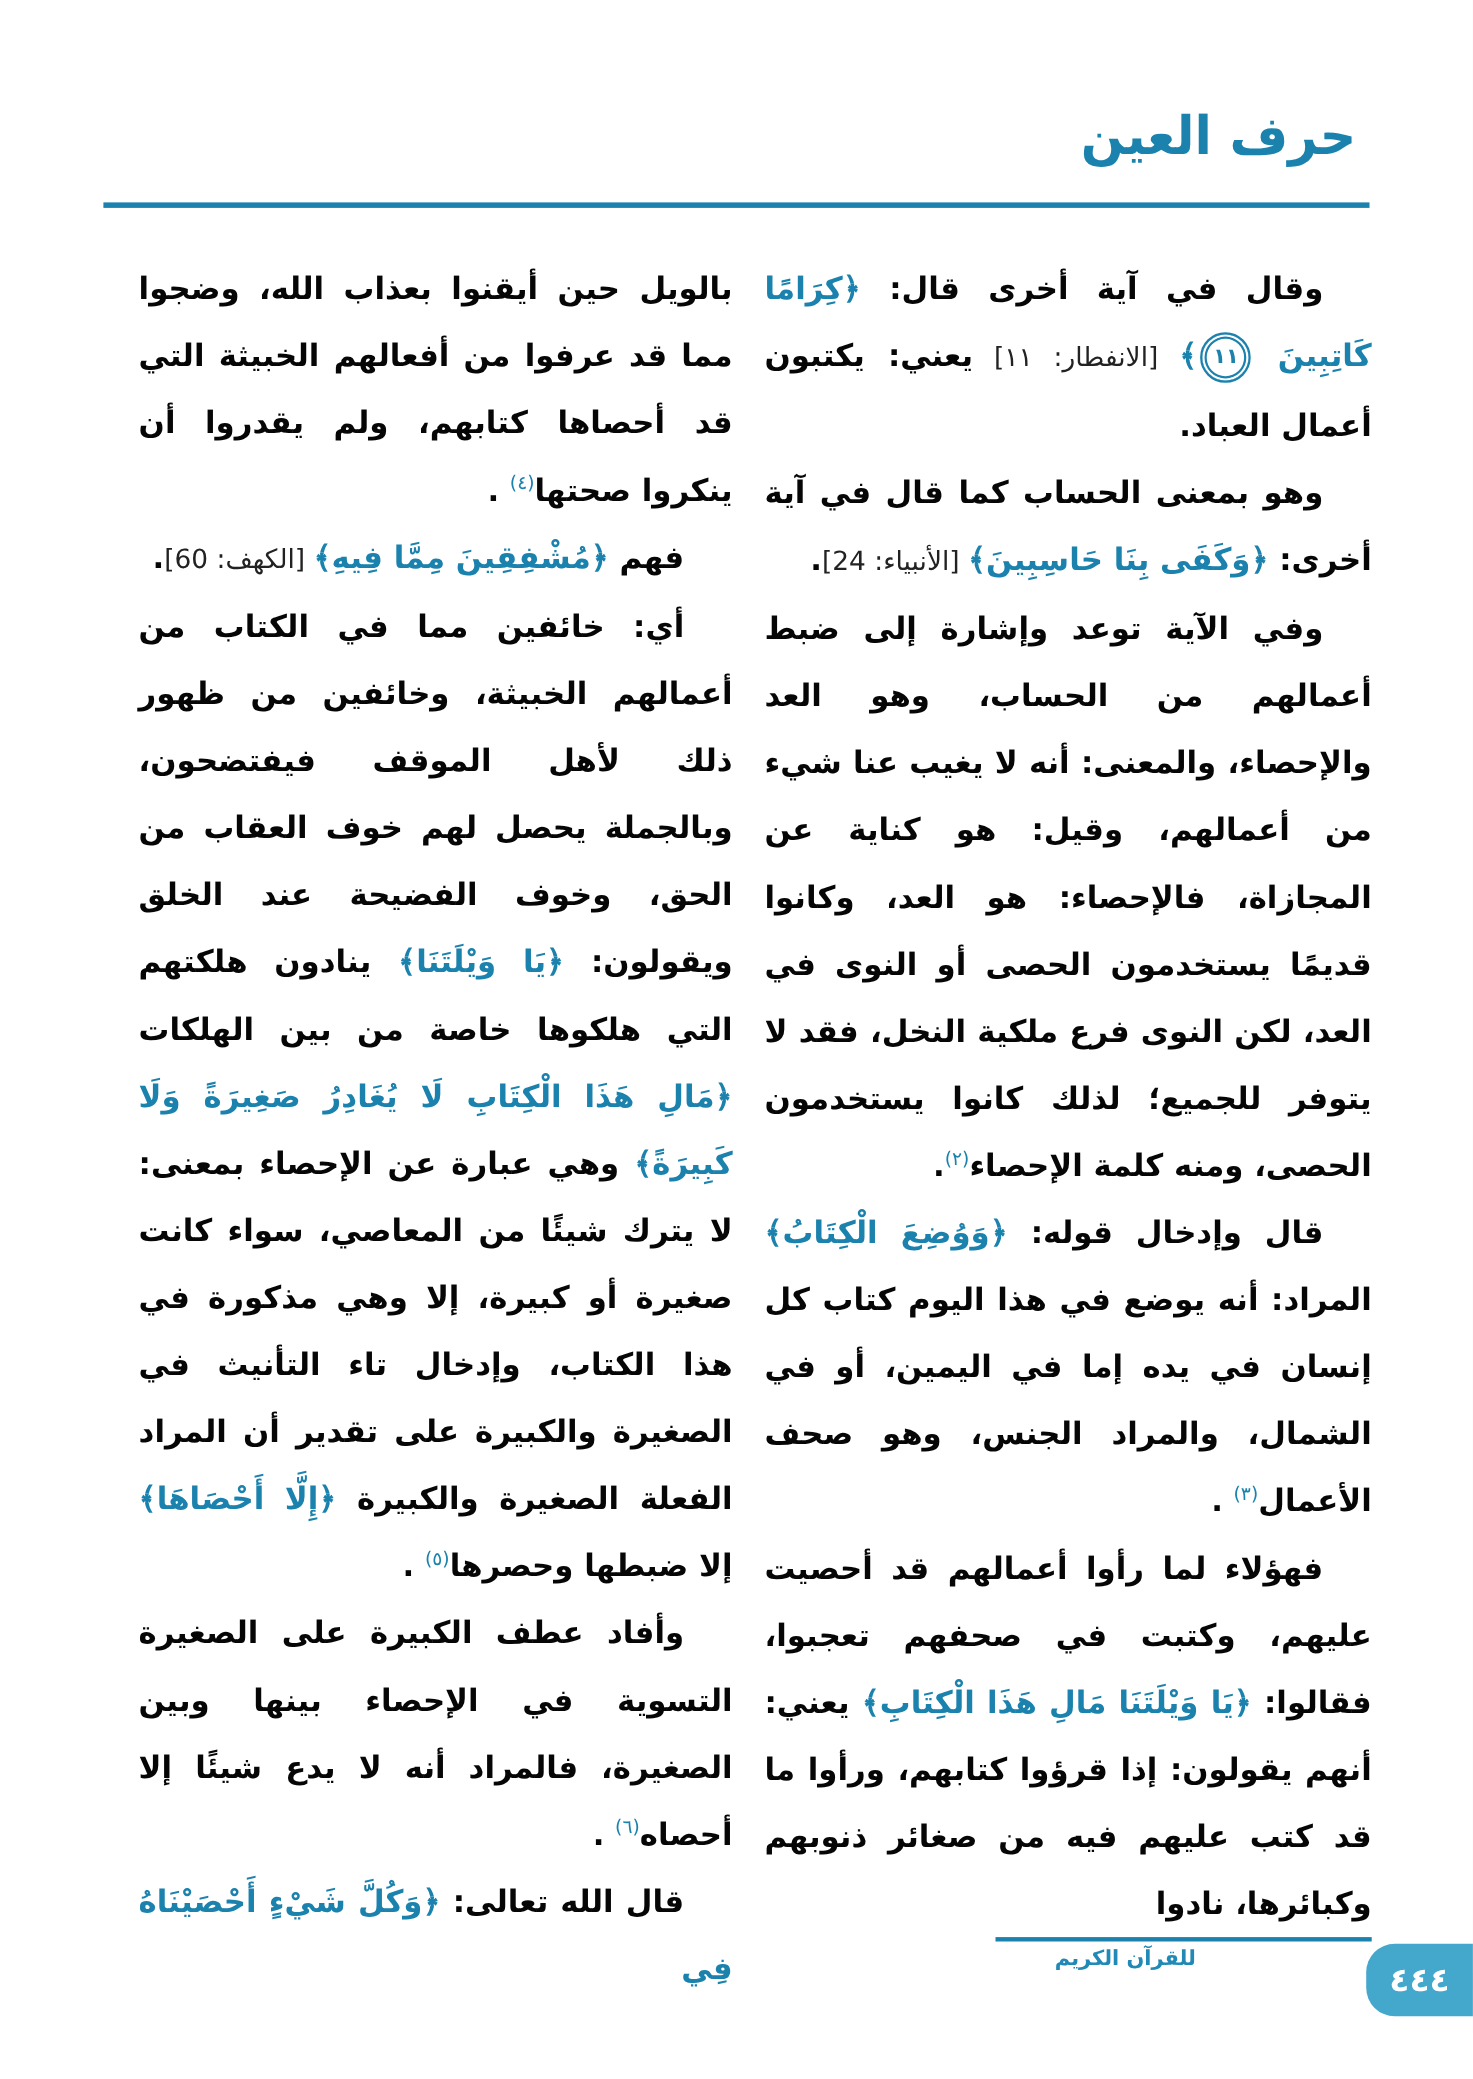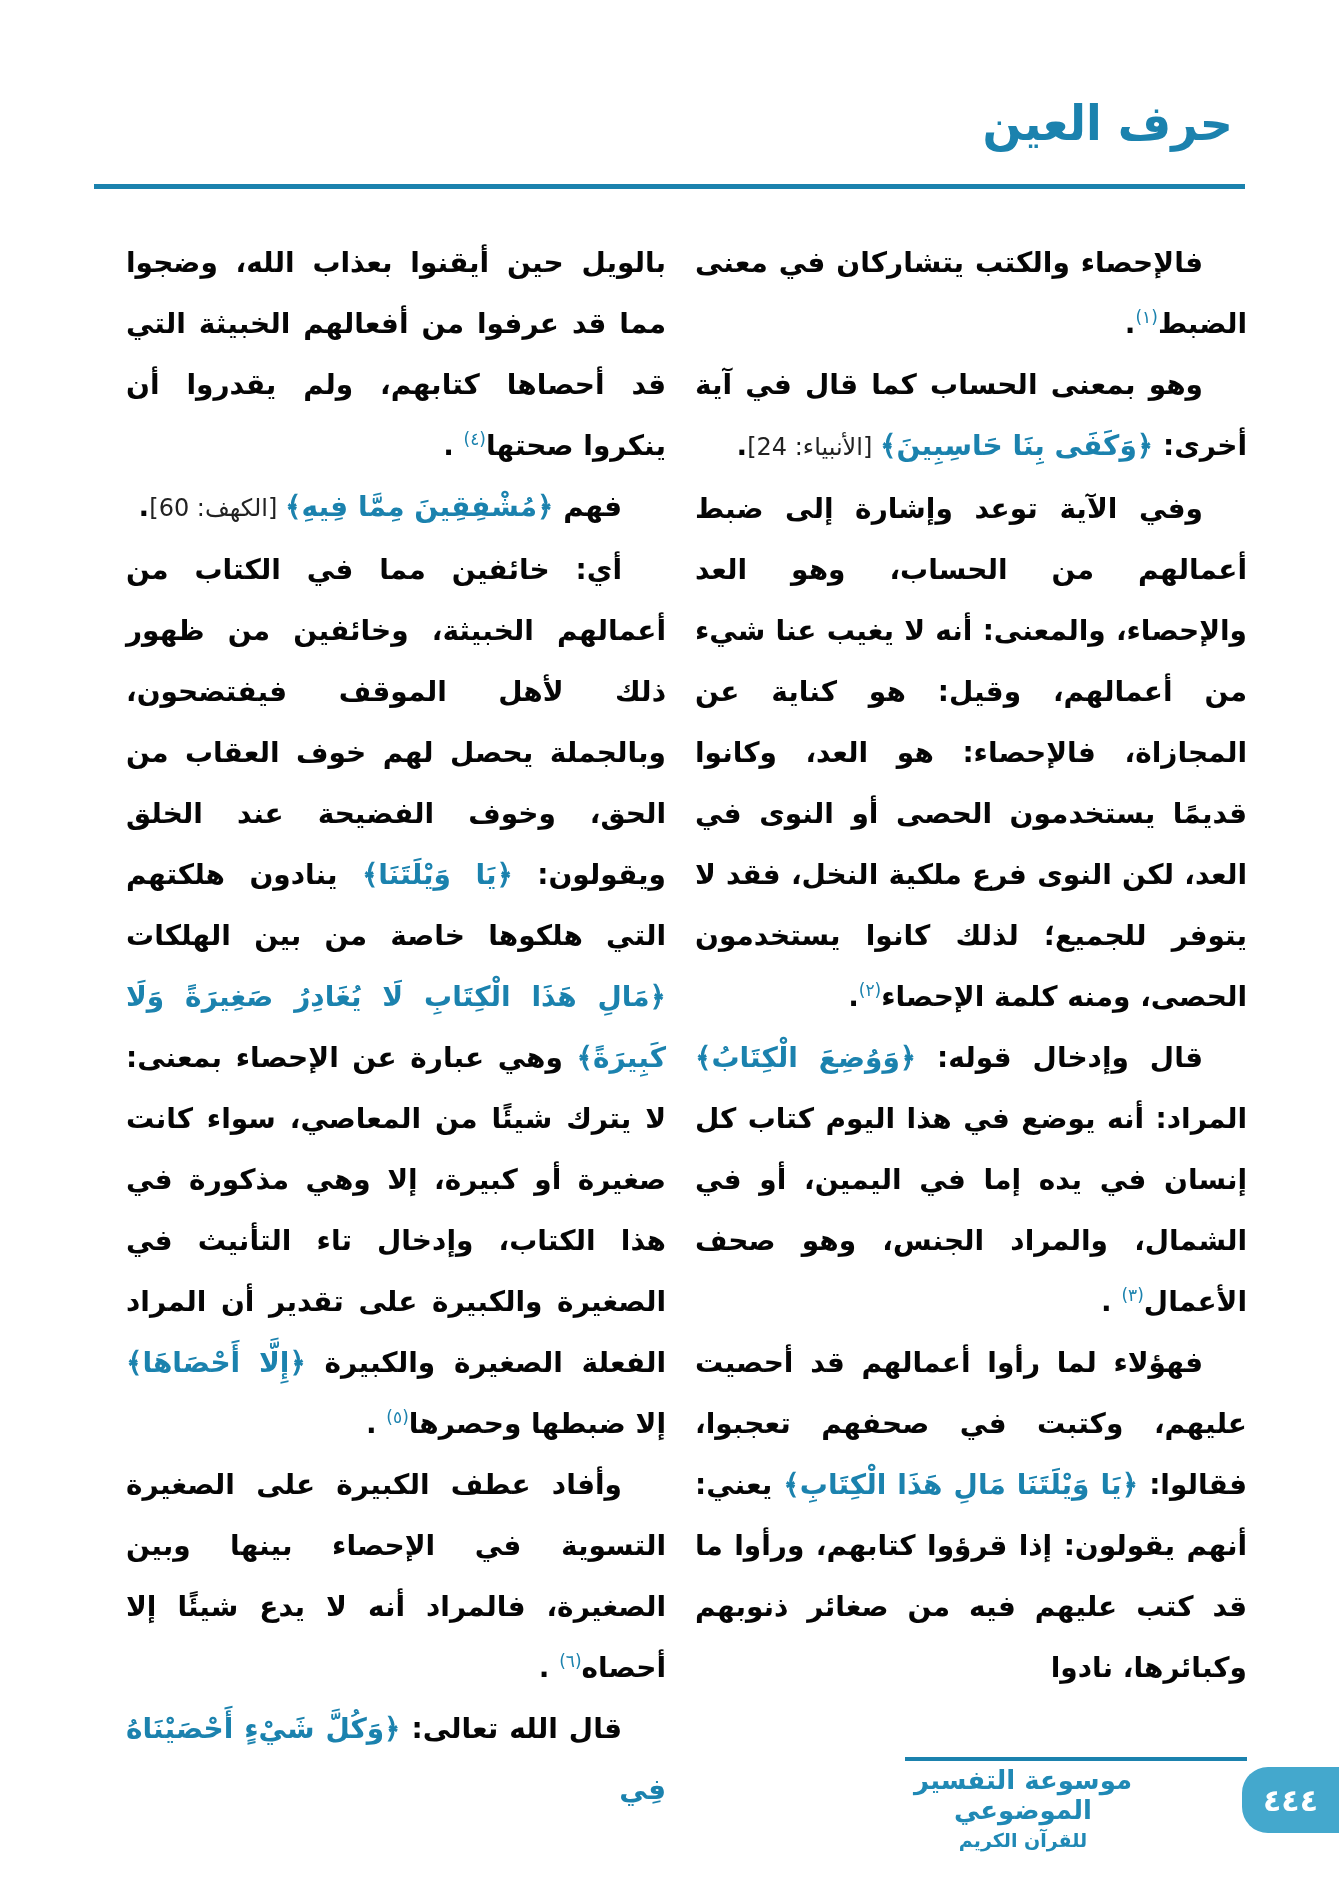--- a/index.html
+++ b/index.html
@@ -78,21 +78,21 @@
 </head>
 <body>
 
 <div class="page">
 
   <div class="header-title">حرف العين</div>
   <div class="header-rule"></div>
 
   <section class="col col-right">
     <div class="col-body">
-        <p class="indent"><span class="seg-text">فالإحصاء والكتب يتشاركان في معنى الضبط</span><span class="seg-fnref">(١)</span><span class="seg-text">.</span></p>
+        <p class="indent"><span class="seg-text">وقال في آية أخرى قال: </span><span class="seg-quran">﴿كِرَامًا كَاتِبِينَ </span><span class="ayah-num">١١</span><span class="seg-quran">﴾</span><span class="seg-ref"> [الانفطار: ١١] </span><span class="seg-text">يعني: يكتبون أعمال العباد.</span></p>
         <p class="indent"><span class="seg-text">وهو بمعنى الحساب كما قال في آية أخرى: </span><span class="seg-quran">﴿وَكَفَى بِنَا حَاسِبِينَ﴾</span><span class="seg-ref"> [الأنبياء: 24]</span><span class="seg-text">.</span></p>
         <p class="indent"><span class="seg-text">وفي الآية توعد وإشارة إلى ضبط أعمالهم من الحساب، وهو العد والإحصاء، والمعنى: أنه لا يغيب عنا شيء من أعمالهم، وقيل: هو كناية عن المجازاة، فالإحصاء: هو العد، وكانوا قديمًا يستخدمون الحصى أو النوى في العد، لكن النوى فرع ملكية النخل، فقد لا يتوفر للجميع؛ لذلك كانوا يستخدمون الحصى، ومنه كلمة الإحصاء</span><span class="seg-fnref">(٢)</span><span class="seg-text">.</span></p>
         <p class="indent"><span class="seg-text">قال وإدخال قوله: </span><span class="seg-quran">﴿وَوُضِعَ الْكِتَابُ﴾</span><span class="seg-text"> المراد: أنه يوضع في هذا اليوم كتاب كل إنسان في يده إما في اليمين، أو في الشمال، والمراد الجنس، وهو صحف الأعمال</span><span class="seg-fnref">(٣)</span><span class="seg-text"> .</span></p>
         <p class="indent"><span class="seg-text">فهؤلاء لما رأوا أعمالهم قد أحصيت عليهم، وكتبت في صحفهم تعجبوا، فقالوا: </span><span class="seg-quran">﴿يَا وَيْلَتَنَا مَالِ هَذَا الْكِتَابِ﴾</span><span class="seg-text"> يعني: أنهم يقولون: إذا قرؤوا كتابهم، ورأوا ما قد كتب عليهم فيه من صغائر ذنوبهم وكبائرها، نادوا</span></p>
       </div>
     <div class="col-foot">
       <div class="fn-rule"></div>
 
     </div>
   </section>
@@ -102,21 +102,20 @@
         <p class=""><span class="seg-text">بالويل حين أيقنوا بعذاب الله، وضجوا مما قد عرفوا من أفعالهم الخبيثة التي قد أحصاها كتابهم، ولم يقدروا أن ينكروا صحتها</span><span class="seg-fnref">(٤)</span><span class="seg-text"> .</span></p>
         <p class="indent"><span class="seg-text">فهم </span><span class="seg-quran">﴿مُشْفِقِينَ مِمَّا فِيهِ﴾</span><span class="seg-ref"> [الكهف: 60]</span><span class="seg-text">.</span></p>
         <p class="indent"><span class="seg-text">أي: خائفين مما في الكتاب من أعمالهم الخبيثة، وخائفين من ظهور ذلك لأهل الموقف فيفتضحون، وبالجملة يحصل لهم خوف العقاب من الحق، وخوف الفضيحة عند الخلق ويقولون: </span><span class="seg-quran">﴿يَا وَيْلَتَنَا﴾</span><span class="seg-text"> ينادون هلكتهم التي هلكوها خاصة من بين الهلكات </span><span class="seg-quran">﴿مَالِ هَذَا الْكِتَابِ لَا يُغَادِرُ صَغِيرَةً وَلَا كَبِيرَةً﴾</span><span class="seg-text"> وهي عبارة عن الإحصاء بمعنى: لا يترك شيئًا من المعاصي، سواء كانت صغيرة أو كبيرة، إلا وهي مذكورة في هذا الكتاب، وإدخال تاء التأنيث في الصغيرة والكبيرة على تقدير أن المراد الفعلة الصغيرة والكبيرة </span><span class="seg-quran">﴿إِلَّا أَحْصَاهَا﴾</span><span class="seg-text"> إلا ضبطها وحصرها</span><span class="seg-fnref">(٥)</span><span class="seg-text"> .</span></p>
         <p class="indent"><span class="seg-text">وأفاد عطف الكبيرة على الصغيرة التسوية في الإحصاء بينها وبين الصغيرة، فالمراد أنه لا يدع شيئًا إلا أحصاه</span><span class="seg-fnref">(٦)</span><span class="seg-text"> .</span></p>
         <p class="indent"><span class="seg-text">قال الله تعالى: </span><span class="seg-quran">﴿وَكُلَّ شَيْءٍ أَحْصَيْنَاهُ فِي</span></p>
       </div>
 
   </section>
 
   <div class="footer-logo">
-    <div class="l1">موسوعة التفسير الموضوعي</div>
     <div class="l2">للقرآن الكريم</div>
   </div>
 
   <div class="page-badge">
     <span>٤٤٤</span>
   </div>
 
 </div>
 
 </body></html>

